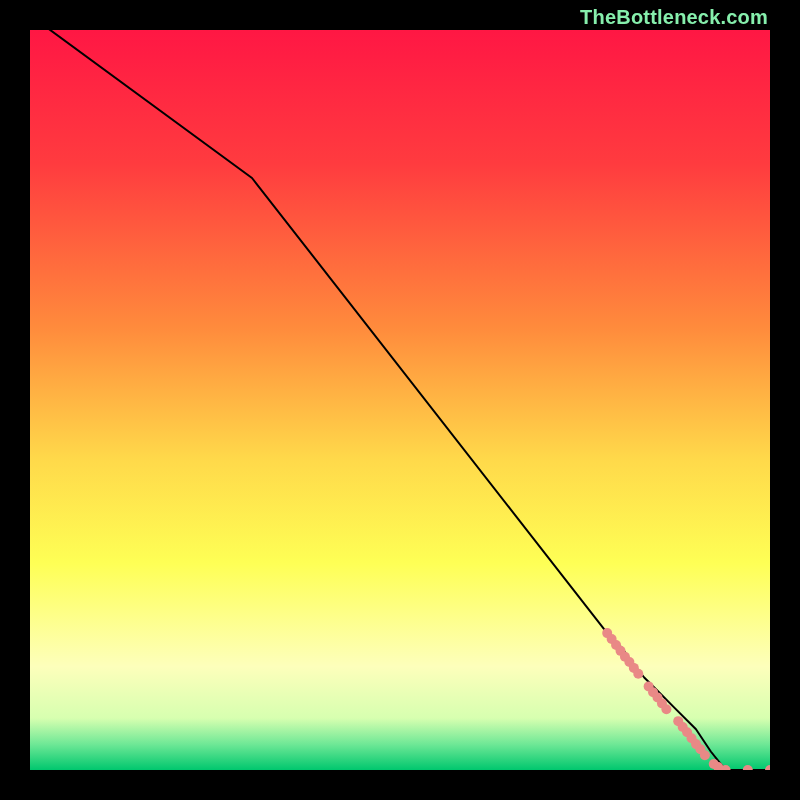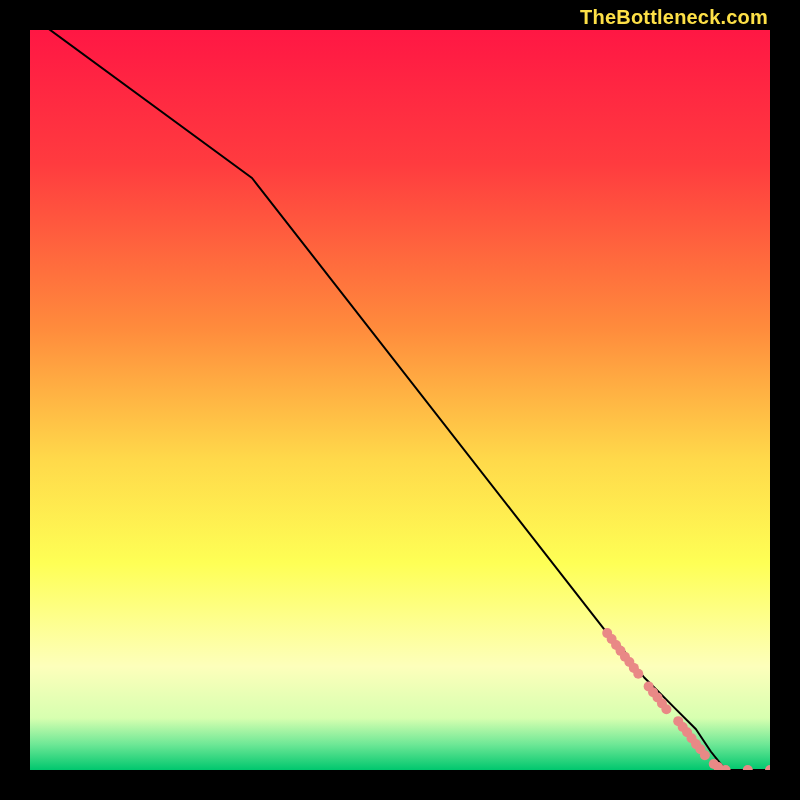--- a/index.html
+++ b/index.html
@@ -22,21 +22,21 @@
     left: 30px;
     top: 30px;
     width: 740px;
     height: 740px;
     overflow: hidden;
   }
   .watermark {
     position: absolute;
     top: 6px;
     right: 32px;
-    color: #fde047;
+    color: #86efac;
     font-size: 20px;
     font-weight: 600;
     letter-spacing: 0.2px;
     user-select: none;
   }
 </style>
 </head>
 <body>
 
 <div class="frame">

